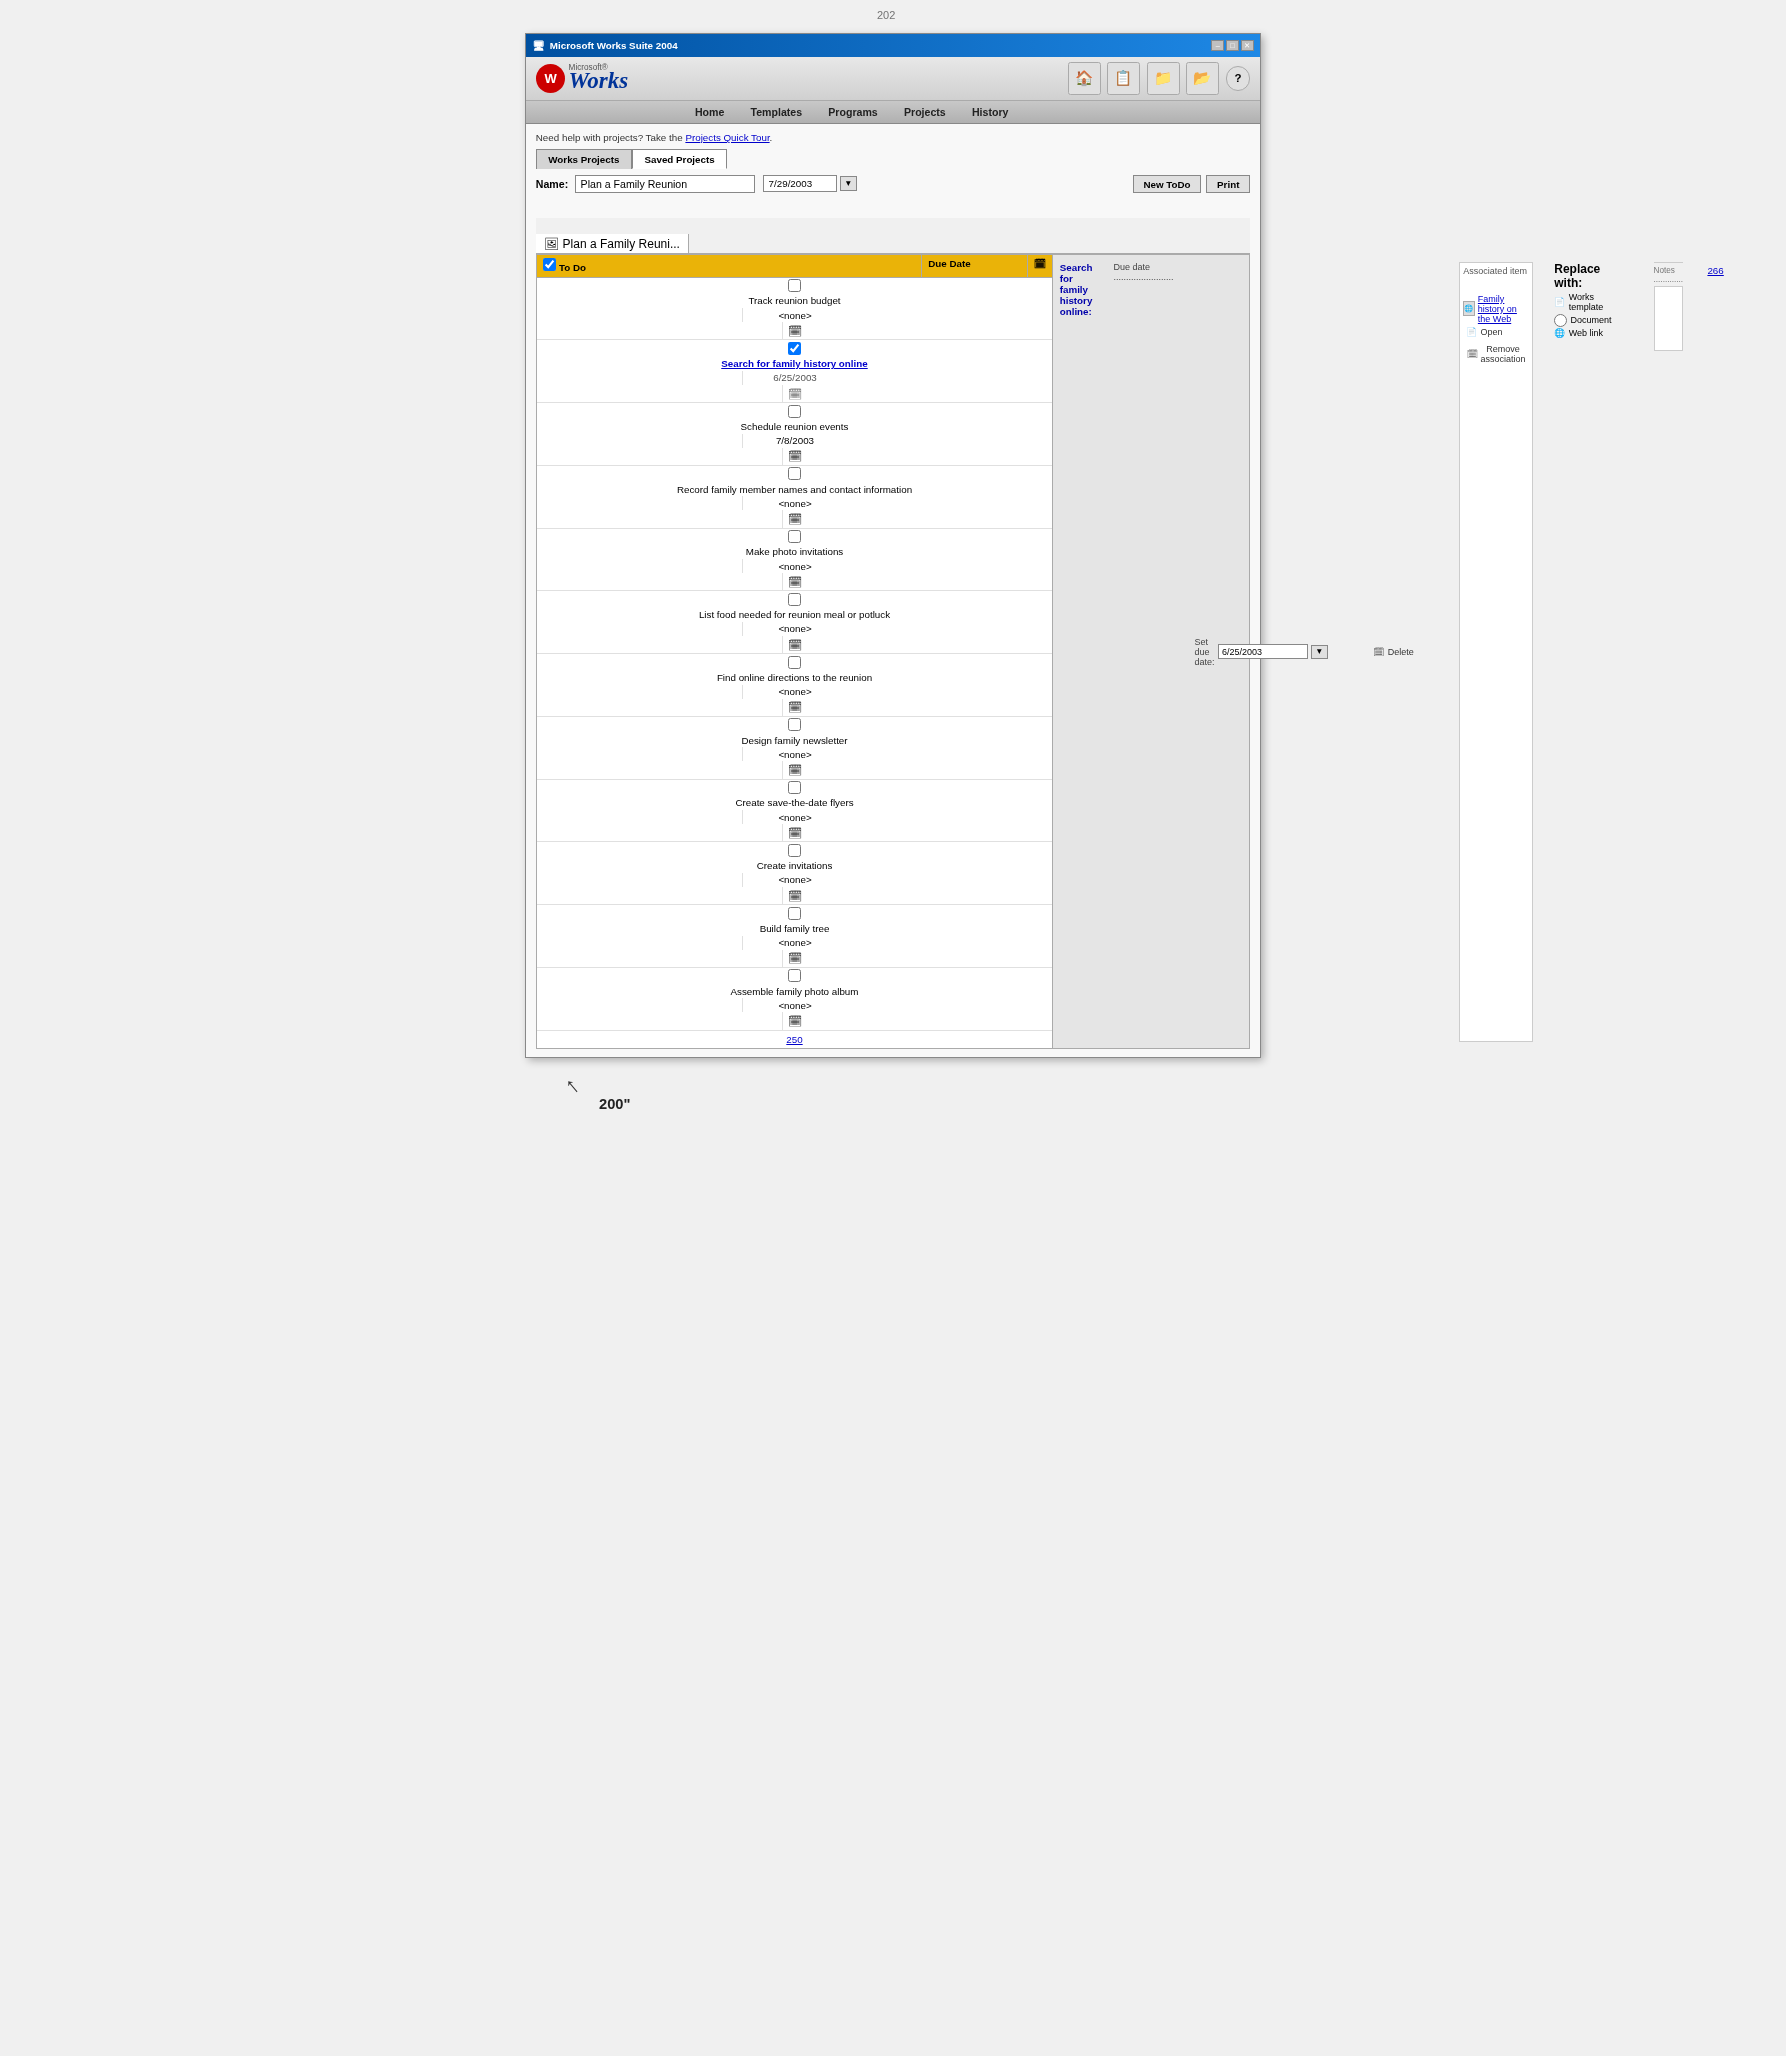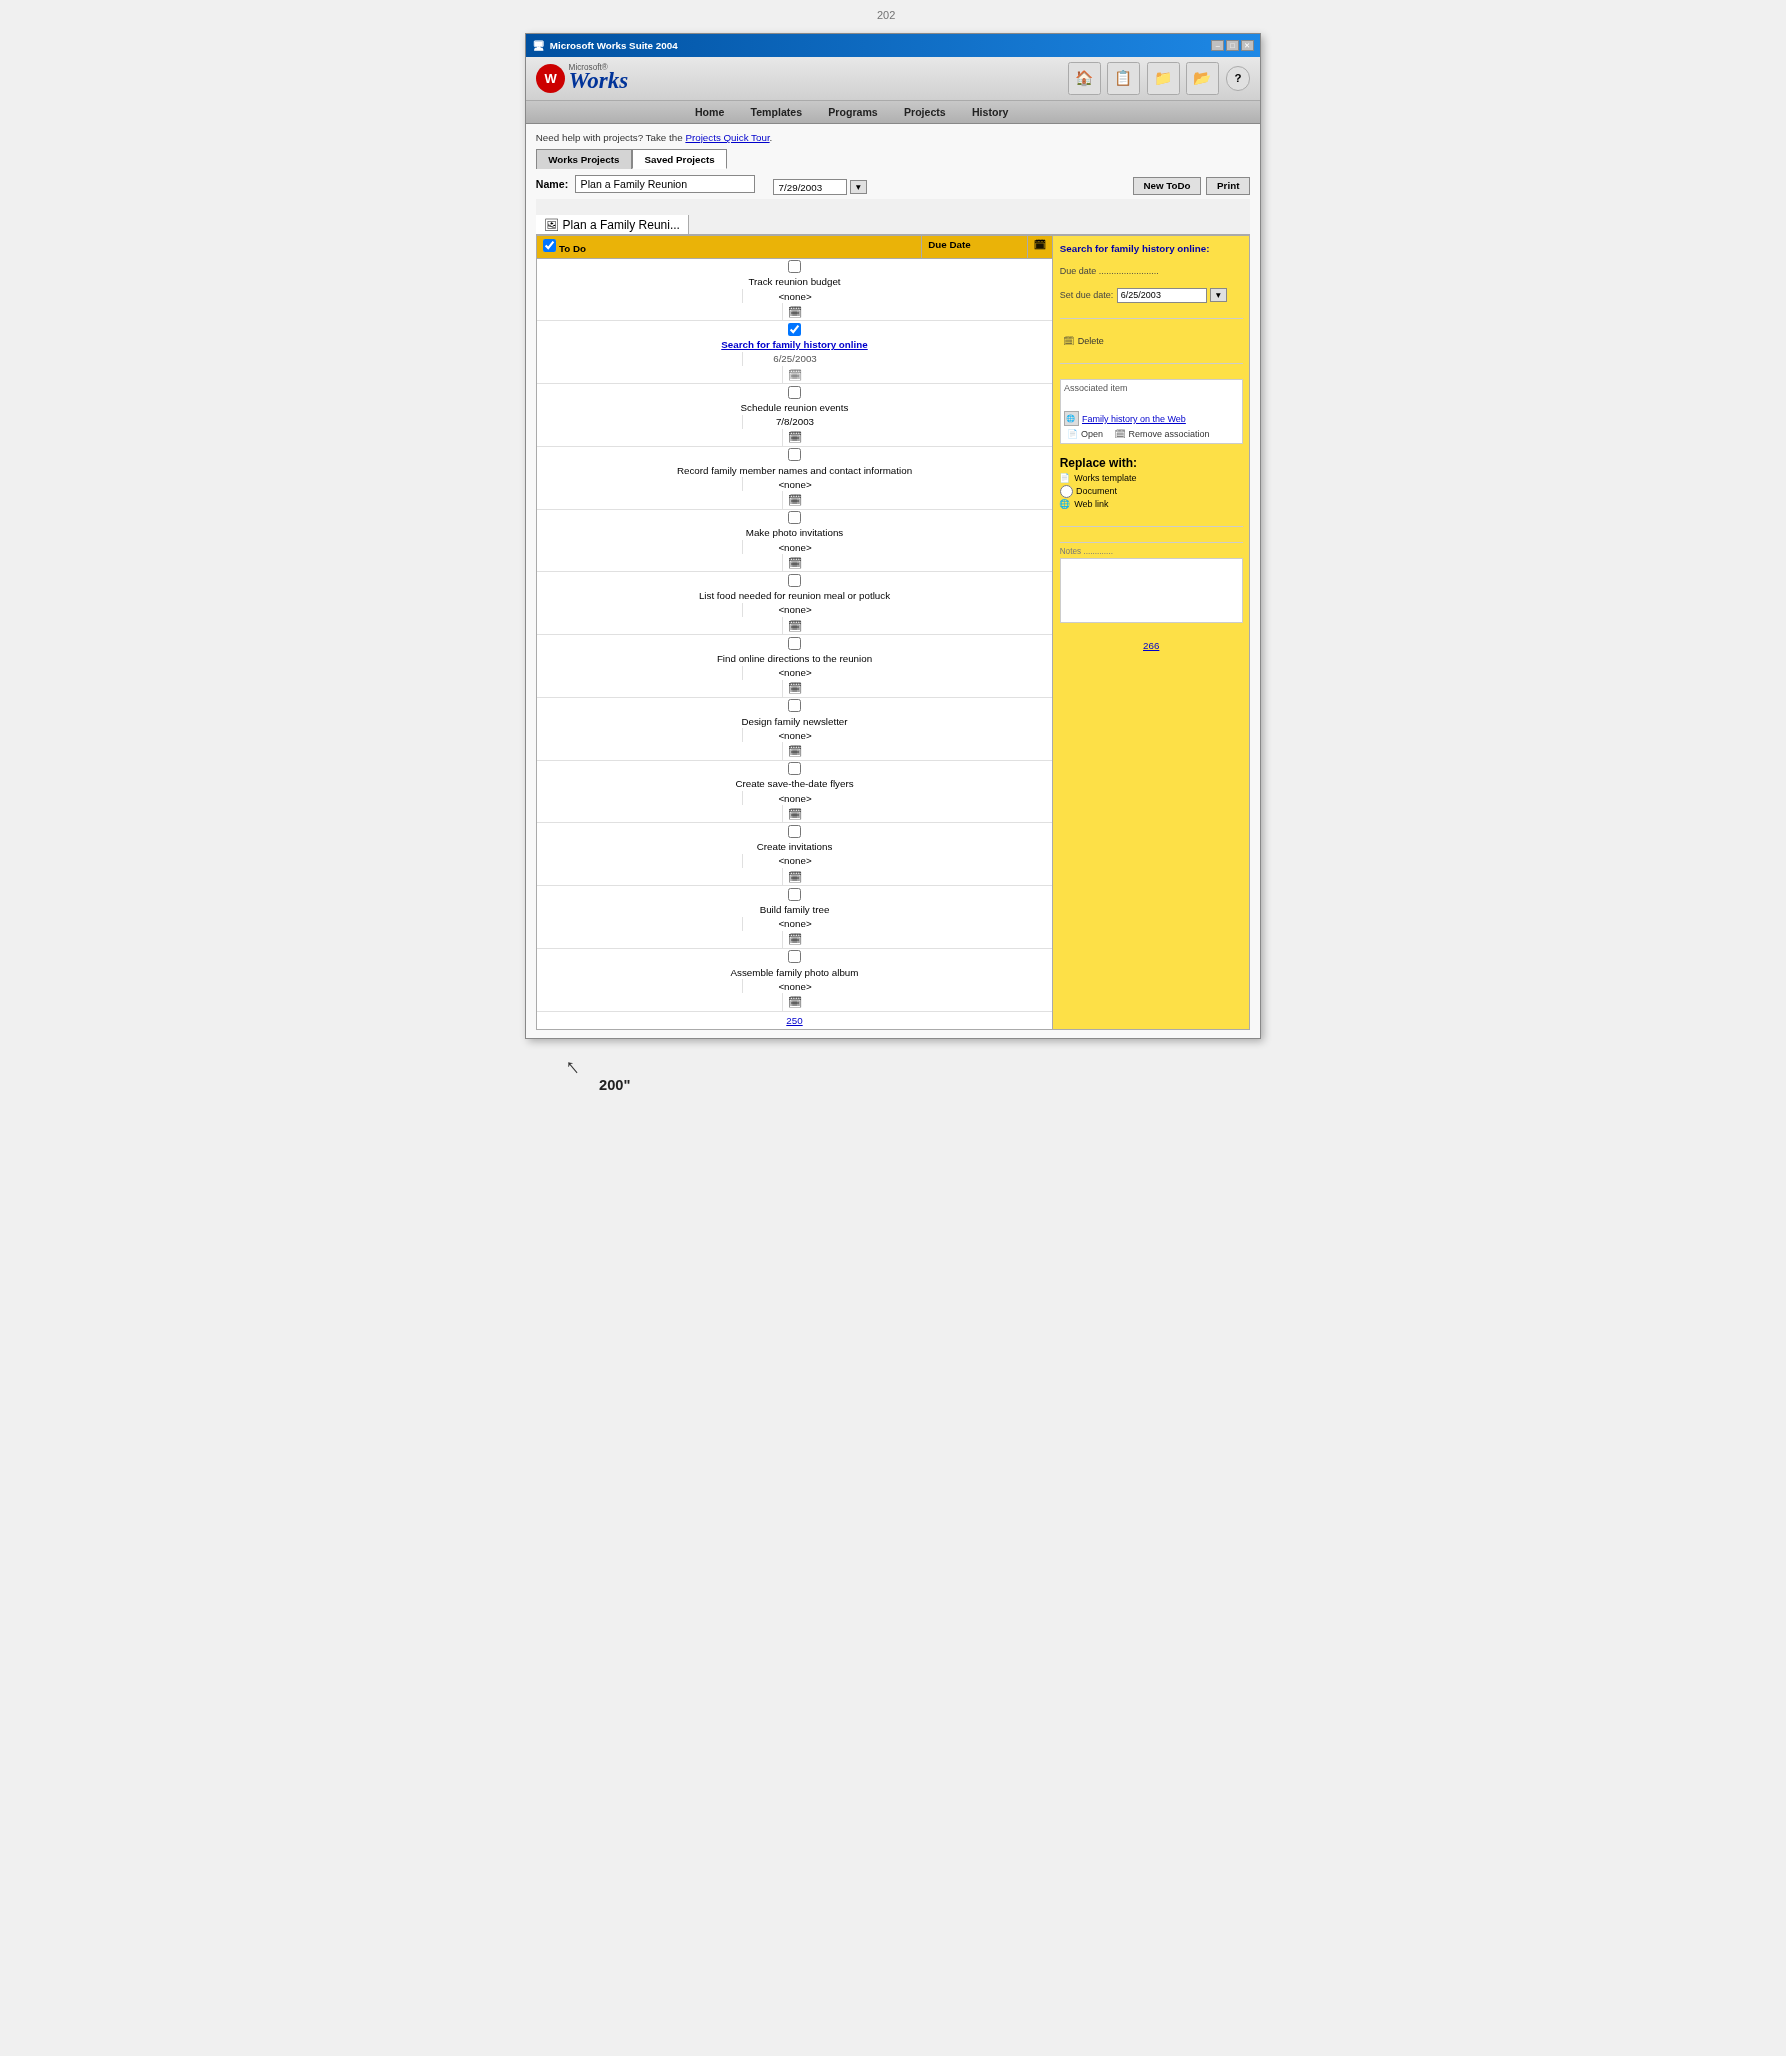--- a/index.html
+++ b/index.html
@@ -283,25 +283,25 @@
       padding: 1.6px;
       text-align: center;
       border-left: 0.8px solid #e0e0e0;
       font-size: 11.5px;
       cursor: pointer;
     }
 
     
     .right-panel {
       width: 196px;
-      background: #fde047;
+      background: #e5e5e5;
       padding: 6.5px;
       display: flex;
-      flex-direction: column;
-      gap: 12px;
+      flex-direction: row;
+      gap: 21px;
     }
     .right-todo-title {
       font-size: 9.8px;
       font-weight: bold;
       color: #0000aa;
     }
     .right-field-label {
       font-size: 9px;
       color: #444;
     }
@@ -504,21 +504,21 @@
 
       <div class="projects-help-bar">
         Need help with projects? Take the <a>Projects Quick Tour</a>.
       </div>
 
       <div class="tabs-row">
         <div class="tab-btn">Works Projects</div>
         <div class="tab-btn active">Saved Projects</div>
       </div>
 
-      <div style="display:flex; align-items:center; gap:18px; margin-bottom:0; flex-wrap:wrap;">
+      <div style="display:flex; align-items:flex-start; gap:8px; margin-bottom:19px; flex-wrap:wrap;">
         <div class="project-name-row">
           <span class="project-name-label">Name:</span>
           <input class="project-name-input" value="Plan a Family Reunion" style="">
         </div>
         <div class="date-select-row">
           <input class="date-input" value="7/29/2003" style="">
           <span class="date-arrow">▼</span>
         </div>
         <div class="header-right-row" style="margin-left:auto;">
           <button class="action-btn">New ToDo</button>

